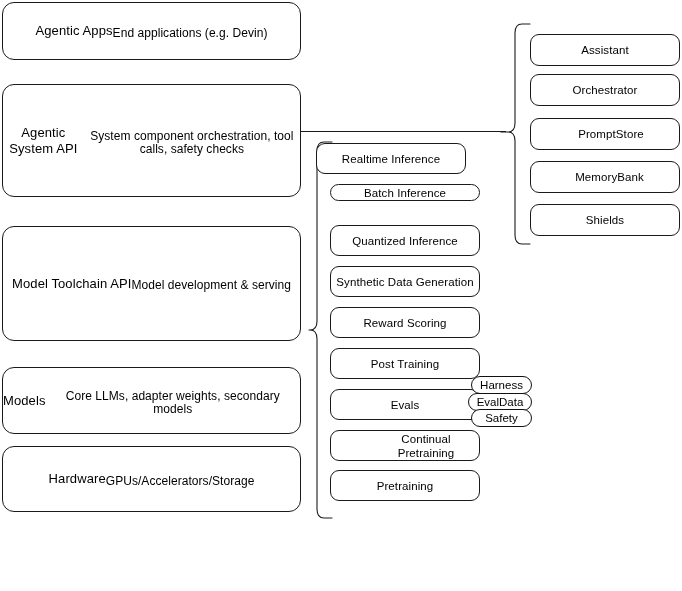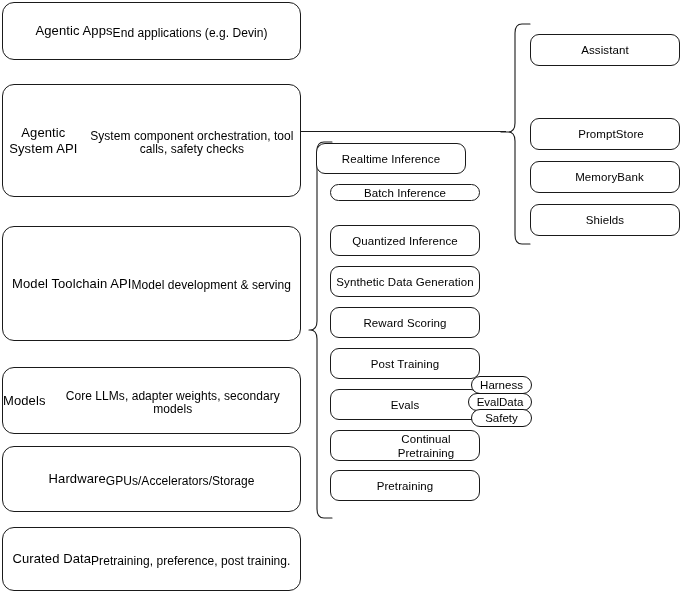--- a/index.html
+++ b/index.html
@@ -102,24 +102,20 @@
   <div class="node layer" style="left:2px; top:367px; width:299px; height:67px;">
     <div class="title">Models</div>
     <div class="subtitle">Core LLMs, adapter weights, secondary models</div>
   </div>
 
   <div class="node layer" style="left:2px; top:446px; width:299px; height:66px;">
     <div class="title">Hardware</div>
     <div class="subtitle">GPUs/Accelerators/Storage</div>
   </div>
 
-  <div class="node layer" style="left:2px; top:527px; width:299px; height:64px;">
-    <div class="title">Curated Data</div>
-    <div class="subtitle">Pretraining, preference, post training.</div>
-  </div>
 
   <div class="connector-line" style="left:301px; top:126px; width:205px; height:12px;">
     <svg width="205" height="12" viewBox="0 0 205 12">
       <line x1="0" y1="5.5" x2="205" y2="5.5" stroke="#1a1a1a" stroke-width="1.1"></line>
     </svg>
   </div>
 
   <div class="brace" style="left:500px; top:22px; width:32px; height:224px;">
     <svg width="32" height="224" viewBox="0 0 32 224">
       <path d="M30 2 L22 2 Q15 2 15 11 L15 101 Q15 110 8 110 L1 110 L8 110
@@ -168,20 +164,23 @@
   <div class="pill" style="left:468px; top:393px; width:64px; height:18px;">
     <span>EvalData</span>
   </div>
   <div class="pill" style="left:471px; top:409px; width:61px; height:18px;">
     <span>Safety</span>
   </div>
 
   <div class="node chip" style="left:530px; top:34px; width:150px; height:32px;">
     <div class="label">Assistant</div>
   </div>
+  <div class="node chip" style="left:530px; top:74px; width:150px; height:32px;">
+    <div class="label">Orchestrator</div>
+  </div>
   <div class="node chip" style="left:530px; top:118px; width:150px; height:32px;padding-left:12px;">
     <div class="label">PromptStore</div>
   </div>
   <div class="node chip" style="left:530px; top:161px; width:150px; height:32px;padding-left:9px;">
     <div class="label">MemoryBank</div>
   </div>
   <div class="node chip" style="left:530px; top:204px; width:150px; height:32px;">
     <div class="label">Shields</div>
   </div>
 

